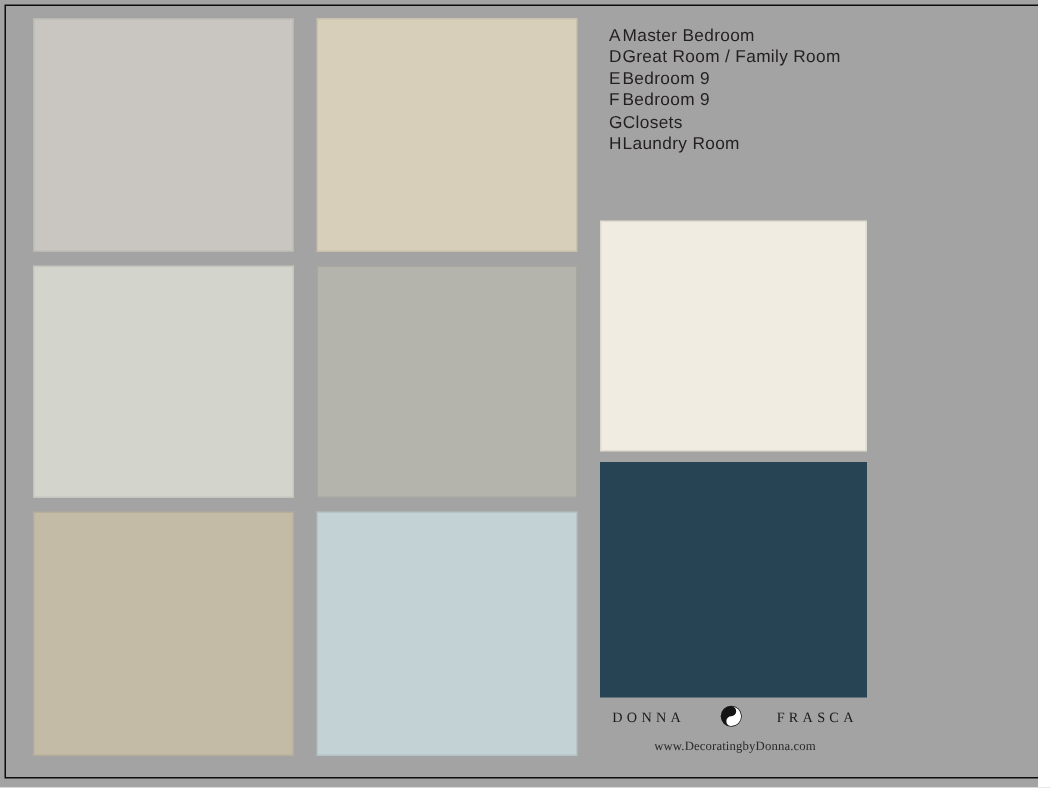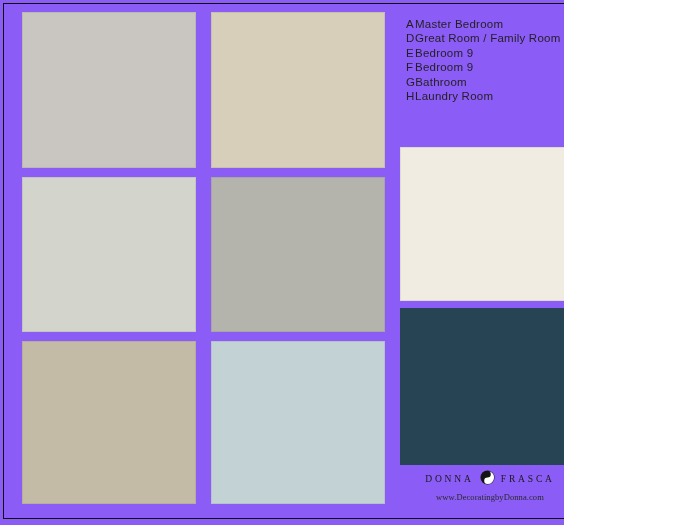--- a/index.html
+++ b/index.html
@@ -5,23 +5,23 @@
   html, body {
     margin: 0;
     padding: 0;
     background: #ffffff;
   }
   body {
     font-family: "Liberation Sans", sans-serif;
   }
   #page {
     position: relative;
-    width: 564px;
+    width: 692px;
     height: 525px;
-    background: #8b5cf6;
+    background: #a3a3a3;
     overflow: hidden;
   }
   
   .frame {
     position: absolute;
     left: 3px;
     top: 3px;
     width: 692px;
     height: 516px;
     border: 1.5px solid #0d0d0d;
@@ -87,21 +87,21 @@
     position: absolute;
     left: 400px;
     top: 470px;
     width: 180px;
     text-align: center;
   }
   .brand-name {
     display: flex;
     align-items: center;
     justify-content: center;
-    gap: 6px;
+    gap: 23px;
     font-family: "Liberation Serif", serif;
     font-size: 9.5px;
     color: #1a1a1a;
     letter-spacing: 0.30em;
   }
   .brand-word {
     display: inline-block;
     transform: translateY(1px);
   }
   .brand-mark {
@@ -142,21 +142,21 @@
     <div class="legend-row">
       <span class="legend-key">D</span><span>Great Room / Family Room</span>
     </div>
     <div class="legend-row">
       <span class="legend-key">E</span><span>Bedroom 9</span>
     </div>
     <div class="legend-row">
       <span class="legend-key">F</span><span>Bedroom 9</span>
     </div>
     <div class="legend-row">
-      <span class="legend-key">G</span><span>Bathroom</span>
+      <span class="legend-key">G</span><span>Closets</span>
     </div>
     <div class="legend-row">
       <span class="legend-key">H</span><span>Laundry Room</span>
     </div>
   </div>
 
   <div class="brand">
     <div class="brand-name">
       <span class="brand-word">DONNA</span>
       <span class="brand-mark">

